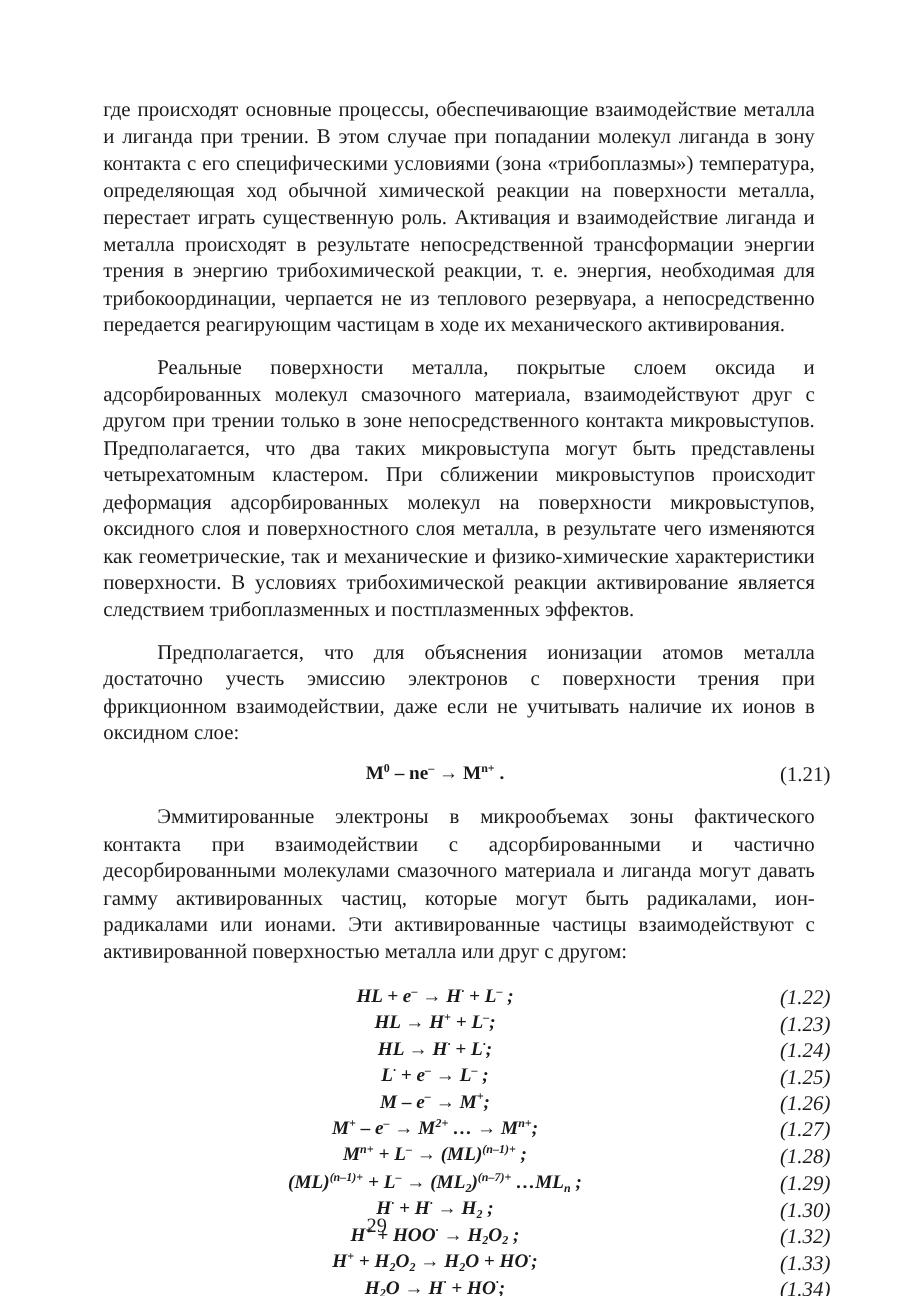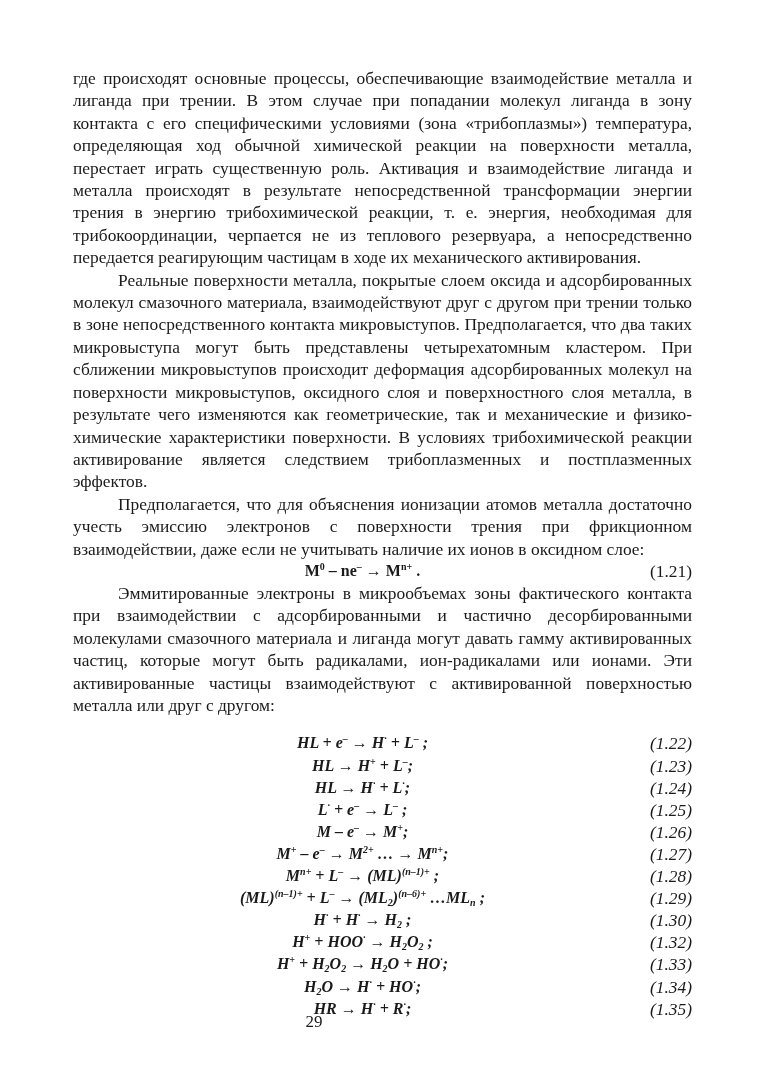--- a/index.html
+++ b/index.html
@@ -2,21 +2,21 @@
 <html><head>
 <meta charset="utf-8">
 <style>
   html, body { margin: 0; padding: 0; background: #ffffff; }
   body { width: 764px; height: 1080px; position: relative; overflow: hidden; }
   .page {
     position: absolute; left: 73px; top: 67px; width: 619px;
     font-family: "Liberation Serif", "DejaVu Serif", serif;
     font-size: 17.4px; line-height: 22.4px; color: #1a1a1a;
   }
-  .para { margin: 0; text-align: justify; text-align-last: left; hyphens: manual; }
+  .para { margin: 13px; text-align: justify; text-align-last: left; hyphens: manual; }
   .para.indent { text-indent: 45px; }
   .eq-row { position: relative; height: 22.1px; line-height: 22.1px; }
   .eq {
     position: absolute; left: 12px; right: 52px; text-align: center;
     font-weight: bold; font-size: 16px; white-space: nowrap;
   }
   .eq sup { font-size: 10px; vertical-align: 6px; line-height: 0; }
   .eq sub { font-size: 10px; vertical-align: -3px; line-height: 0; }
   .eq-num { position: absolute; right: 0; top: 0; font-weight: normal; }
   .eq-block { margin-top: 16px; font-style: italic; }
@@ -63,21 +63,21 @@
       </div>
       <div class="eq-row">
         <span class="eq">M<sup>+</sup> – e<sup>–</sup> → M<sup>2+</sup> … → M<sup>n+</sup>;</span>
         <span class="eq-num">(1.27)</span>
       </div>
       <div class="eq-row">
         <span class="eq">M<sup>n+</sup> + L<sup>–</sup> → (ML)<sup>(n–1)+</sup> ;</span>
         <span class="eq-num">(1.28)</span>
       </div>
       <div class="eq-row">
-        <span class="eq">(ML)<sup>(n–1)+</sup> + L<sup>–</sup> → (ML<sub>2</sub>)<sup>(n–6)+</sup> …ML<sub>n</sub> ;</span>
+        <span class="eq">(ML)<sup>(n–1)+</sup> + L<sup>–</sup> → (ML<sub>2</sub>)<sup>(n–7)+</sup> …ML<sub>n</sub> ;</span>
         <span class="eq-num">(1.29)</span>
       </div>
       <div class="eq-row">
         <span class="eq">H<sup>·</sup> + H<sup>·</sup> → H<sub>2</sub> ;</span>
         <span class="eq-num">(1.30)</span>
       </div>
       <div class="eq-row">
         <span class="eq">H<sup>+</sup> + HOO<sup>·</sup> → H<sub>2</sub>O<sub>2</sub> ;</span>
         <span class="eq-num">(1.32)</span>
       </div>

